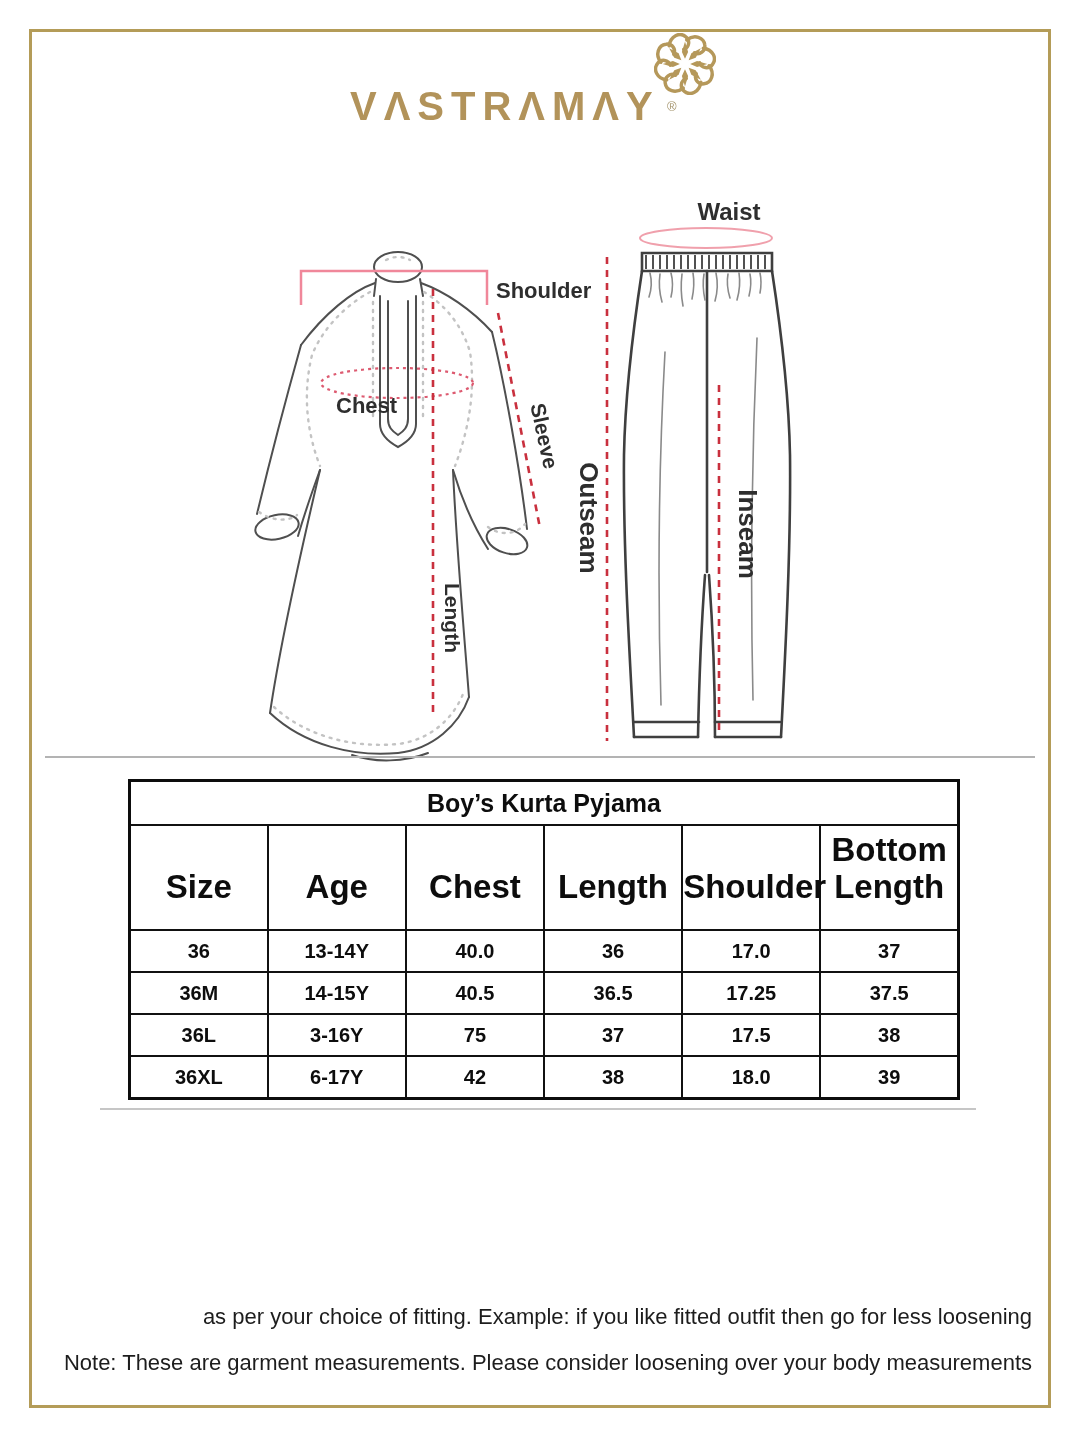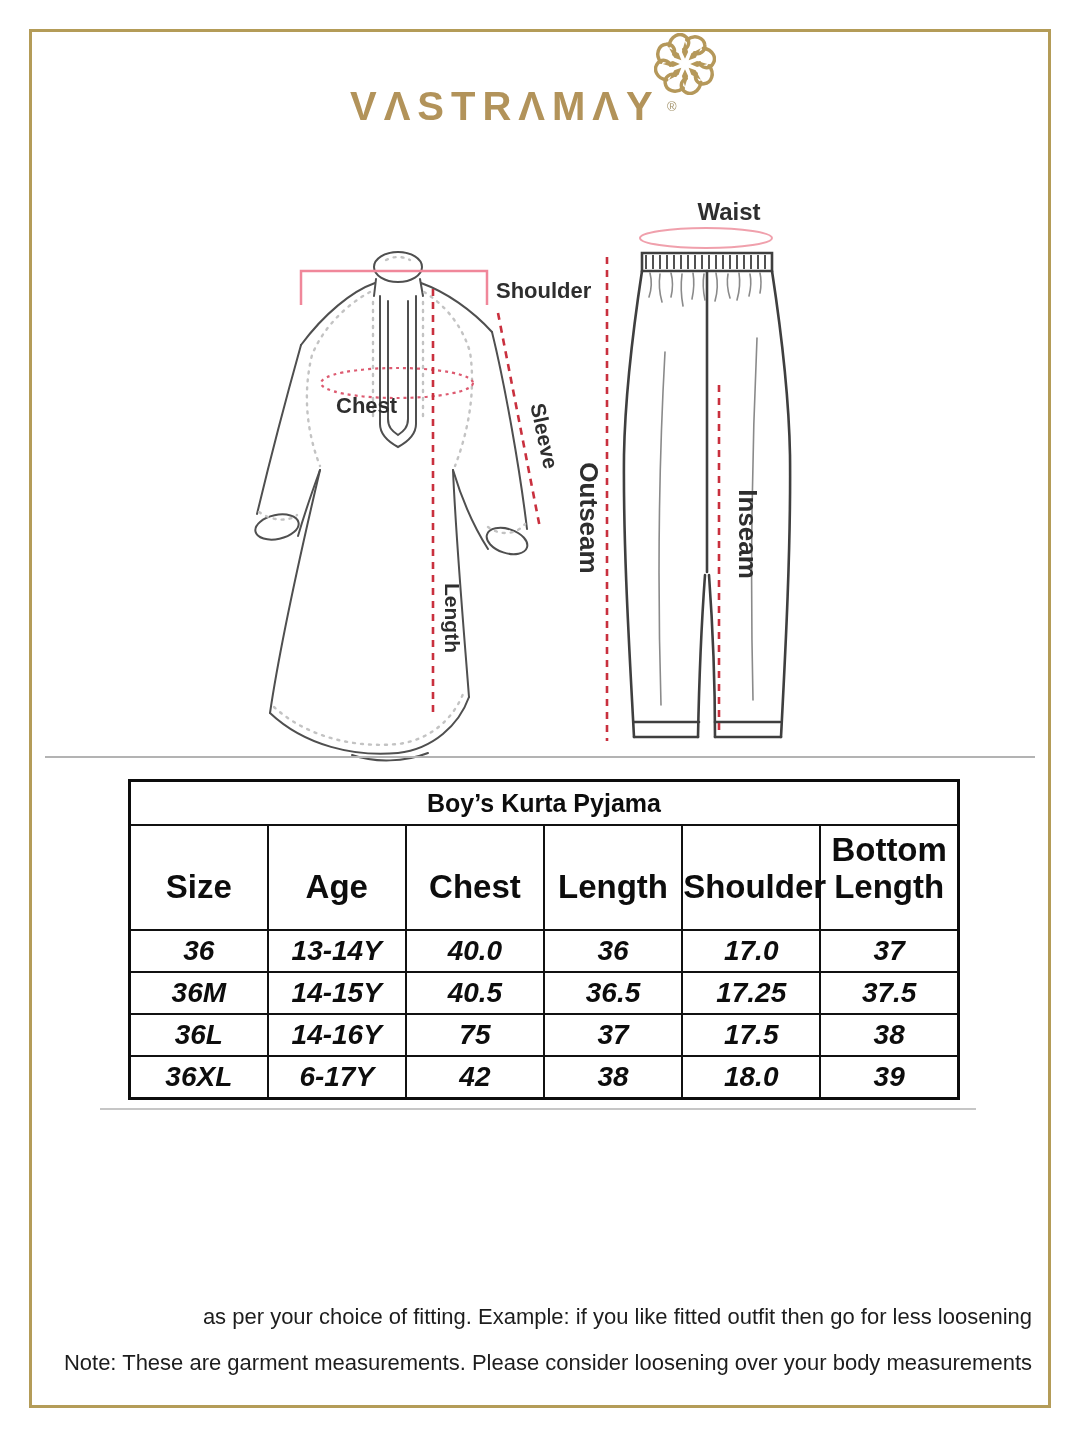--- a/index.html
+++ b/index.html
@@ -44,21 +44,21 @@
     border-collapse:collapse; table-layout:fixed;
     color:#0d0d0d; background:#ffffff;
     border:3px solid #0d0d0d;
   }
   .size-table td {
     border:2px solid #111111; text-align:center; font-weight:bold; padding:0;
   }
   .size-table .t-title    { font-size:25px; height:42px; }
   .size-table .t-subtitle { font-size:20px; height:38px; }
   .size-table .t-head     { font-size:33px; height:80px; vertical-align:bottom; padding-bottom:23px; line-height:1.12; }
-  .size-table .t-cell     { font-size:28px; height:40px;font-style:italic; }
+  .size-table .t-cell     { font-size:20px; height:40px; }
   
   .note {
     position:absolute; left:50px; top:1294px; width:982px;
     text-align:right; color:#1d1d1d;
     font-size:22px; line-height:46px; white-space:nowrap;
   }
 </style>
 </head>
 <body>
 
@@ -210,21 +210,21 @@
       <tr>
         <td class="t-cell">36M</td>
         <td class="t-cell">14-15Y</td>
         <td class="t-cell">40.5</td>
         <td class="t-cell">36.5</td>
         <td class="t-cell">17.25</td>
         <td class="t-cell">37.5</td>
       </tr>
       <tr>
         <td class="t-cell">36L</td>
-        <td class="t-cell">14-16Y</td>
+        <td class="t-cell">3-16Y</td>
         <td class="t-cell">75</td>
         <td class="t-cell">37</td>
         <td class="t-cell">17.5</td>
         <td class="t-cell">38</td>
       </tr>
       <tr>
         <td class="t-cell">36XL</td>
         <td class="t-cell">6-17Y</td>
         <td class="t-cell">42</td>
         <td class="t-cell">38</td>

